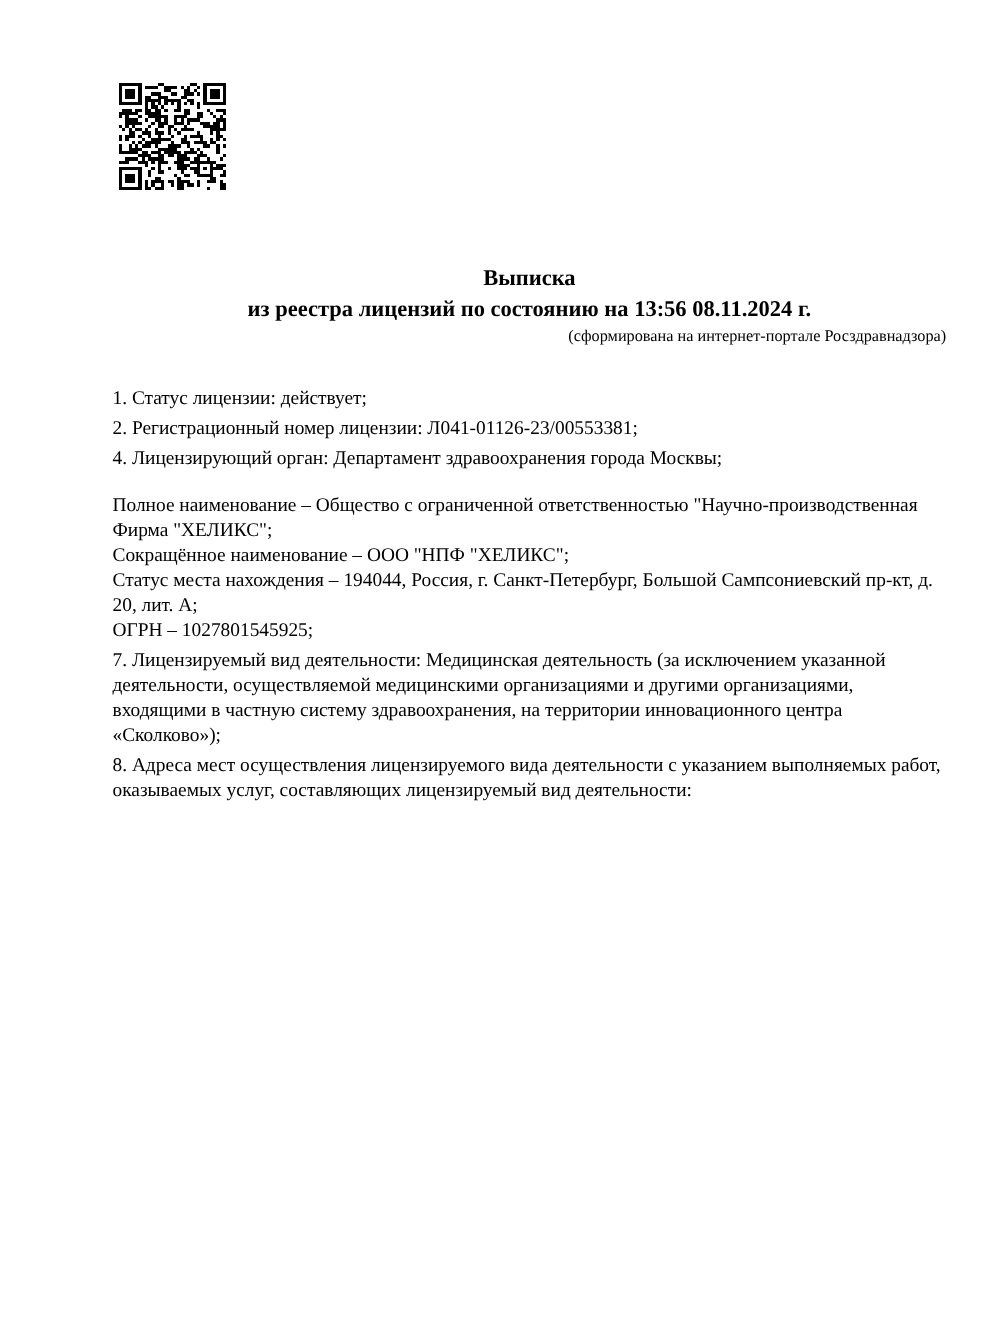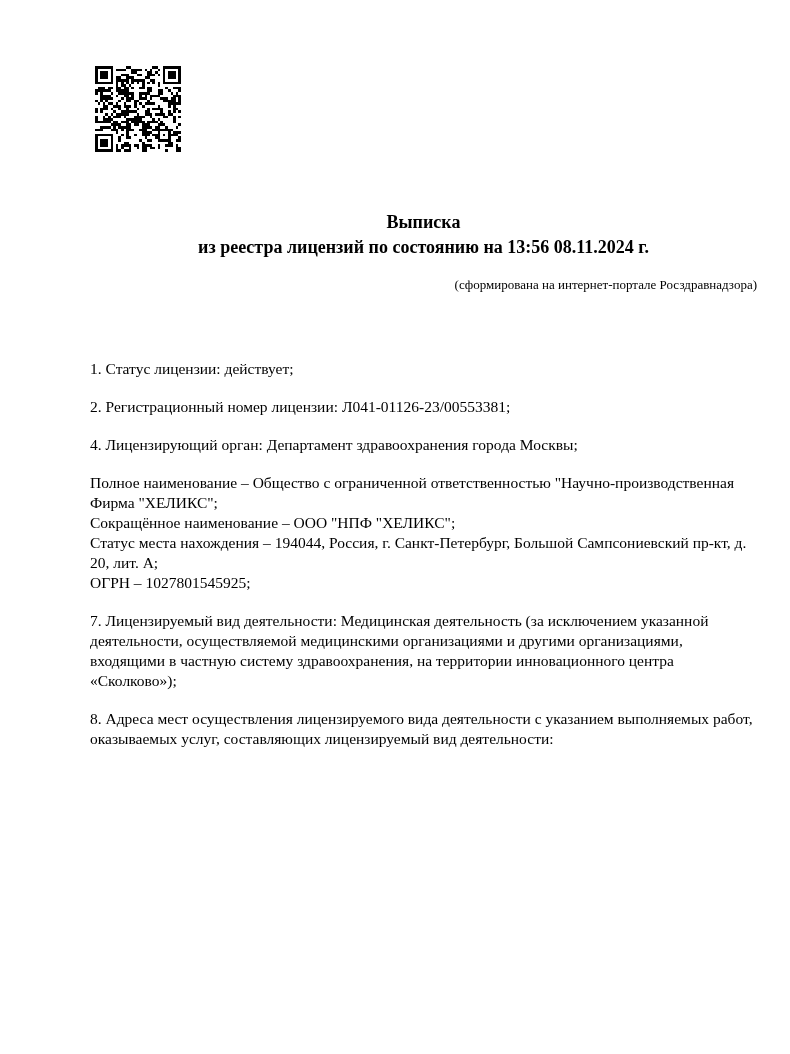--- a/index.html
+++ b/index.html
@@ -28,32 +28,32 @@
     width: 667px;
   }
   .title {
     margin-top: 210px;
     text-align: center;
     font-weight: bold;
     font-size: 18px;
     line-height: 25px;
   }
   .note {
-    margin-top: 16px;
+    margin-top: 0;
     text-align: right;
     font-size: 13px;
     line-height: 17px;
   }
   .para {
-    margin-top: 18px;
+    margin-top: 4px;
     font-size: 15.5px;
     line-height: 20px;
     text-align: left;
   }
-  .para.first { margin-top: 66px; }
+  .para.first { margin-top: 32px; }
   .company { margin-top: 18px; }
   .company .line {
     font-size: 15.5px;
     line-height: 20px;
   }
 </style>
 </head>
 <body>
 
 <div class="page">

